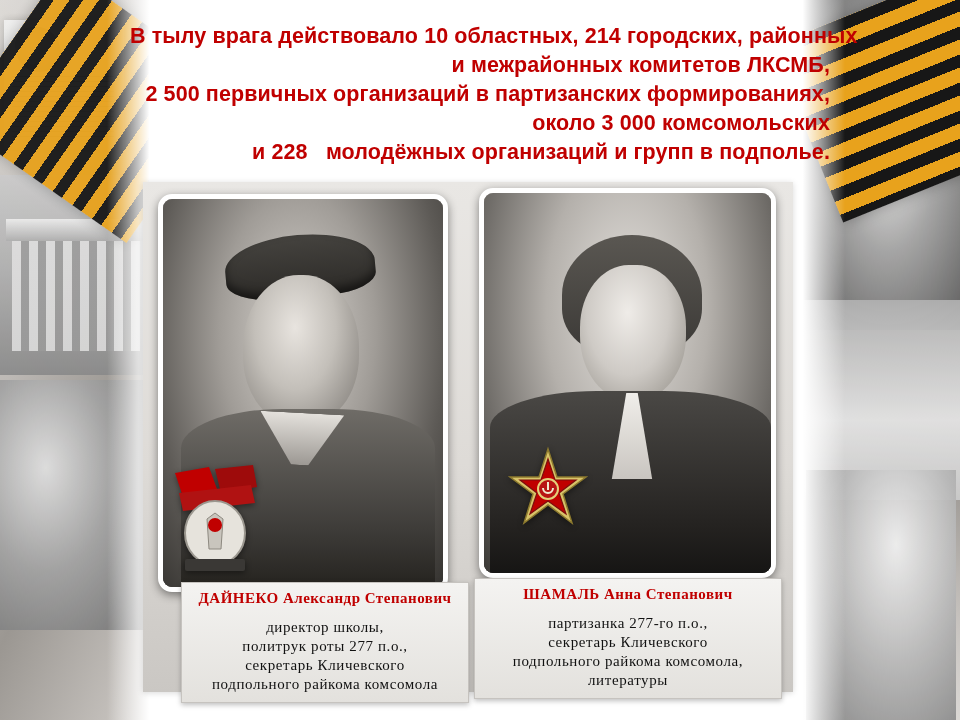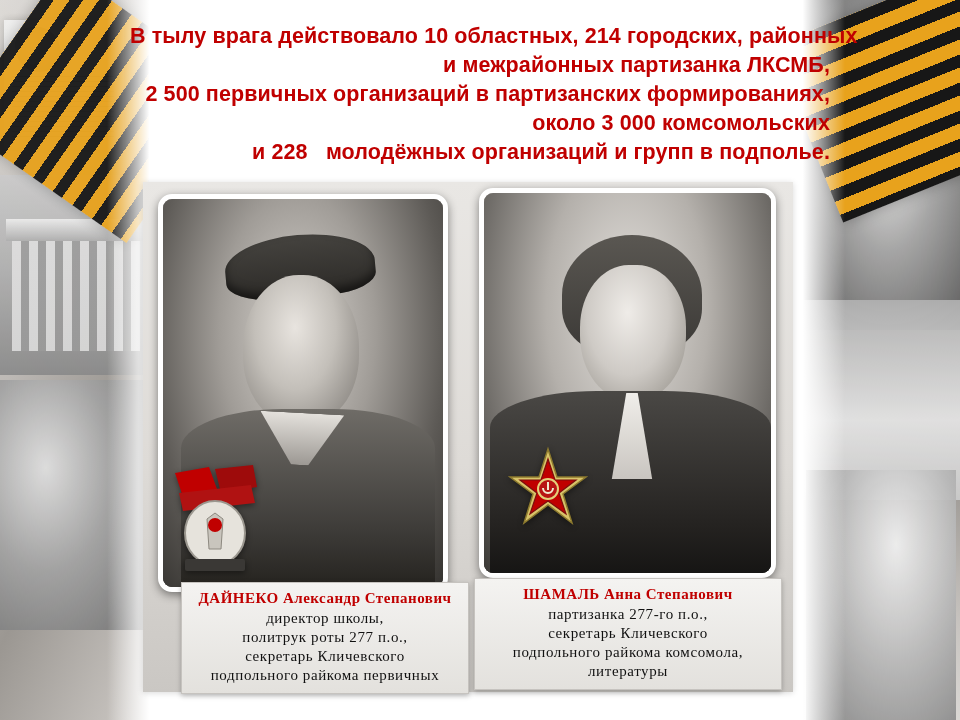--- a/index.html
+++ b/index.html
@@ -279,21 +279,21 @@
     padding: 6px 8px 8px;
     letter-spacing: 0.6px;
   }
   .cp-left { left: 166px; top: 570px; width: 270px; }
   .cp-right { left: 492px; top: 584px; width: 290px; }
   .caption-plate .name {
     color: #c00000;
     font-weight: bold;
     letter-spacing: 0.5px;
     display: block;
-    margin-bottom: 1px;
+    margin-bottom: 10px;
   }
   .caption-plate .line { display: block; }
 
   
   .footer {
     position: absolute;
     left: 300px;
     top: 668px;
     width: 360px;
     text-align: center;
@@ -325,21 +325,21 @@
     <div class="collage cr-soldier">
       <div class="head"></div>
     </div>
     <div class="collage cr-field"></div>
     <div class="collage cr-monument"></div>
     <div class="cr-ribbon"></div>
   </div>
 
   <div class="headline">
     <span class="line">В тылу врага действовало 10 областных, 214 городских, районных</span>
-    <span class="line">и межрайонных партизанка ЛКСМБ,</span>
+    <span class="line">и межрайонных комитетов ЛКСМБ,</span>
     <span class="line">2 500 первичных организаций в партизанских формированиях,</span>
     <span class="line">около 3 000 комсомольских</span>
     <span class="line">и 228   молодёжных организаций и групп в подполье.</span>
   </div>
 
   <div class="photos">
 
     <div class="photo-block pb-left">
       <div class="portrait-frame pf-left">
         <div class="portrait-img portrait-man" aria-label="Портрет мужчины в военной форме и пилотке">
@@ -356,21 +356,21 @@
           <path d="M38 56 L46 50 L54 56 L52 86 L40 86 Z" fill="#c9c5bd" stroke="#8d8980"></path>
           <circle cx="46" cy="62" r="7" fill="#c00000"></circle>
           <rect x="16" y="96" width="60" height="12" rx="2" fill="#3a3835"></rect>
         </svg>
       </div>
       <div class="caption-plate cp-left" style="position:absolute;left:23px;top:388px;width:270px;">
         <span class="name">ДАЙНЕКО Александр Степанович</span>
         <span class="line">директор школы,</span>
         <span class="line">политрук роты 277 п.о.,</span>
         <span class="line">секретарь Кличевского</span>
-        <span class="line">подпольного райкома первичных</span>
+        <span class="line">подпольного райкома комсомола</span>
       </div>
     </div>
 
     <div class="photo-block pb-right">
       <div class="portrait-frame pf-right">
         <div class="portrait-img portrait-woman" aria-label="Портрет женщины в тёмном пиджаке с орденом">
           <div class="hair"></div>
           <div class="face"></div>
           <div class="jacket"></div>
           <div class="blouse"></div>

